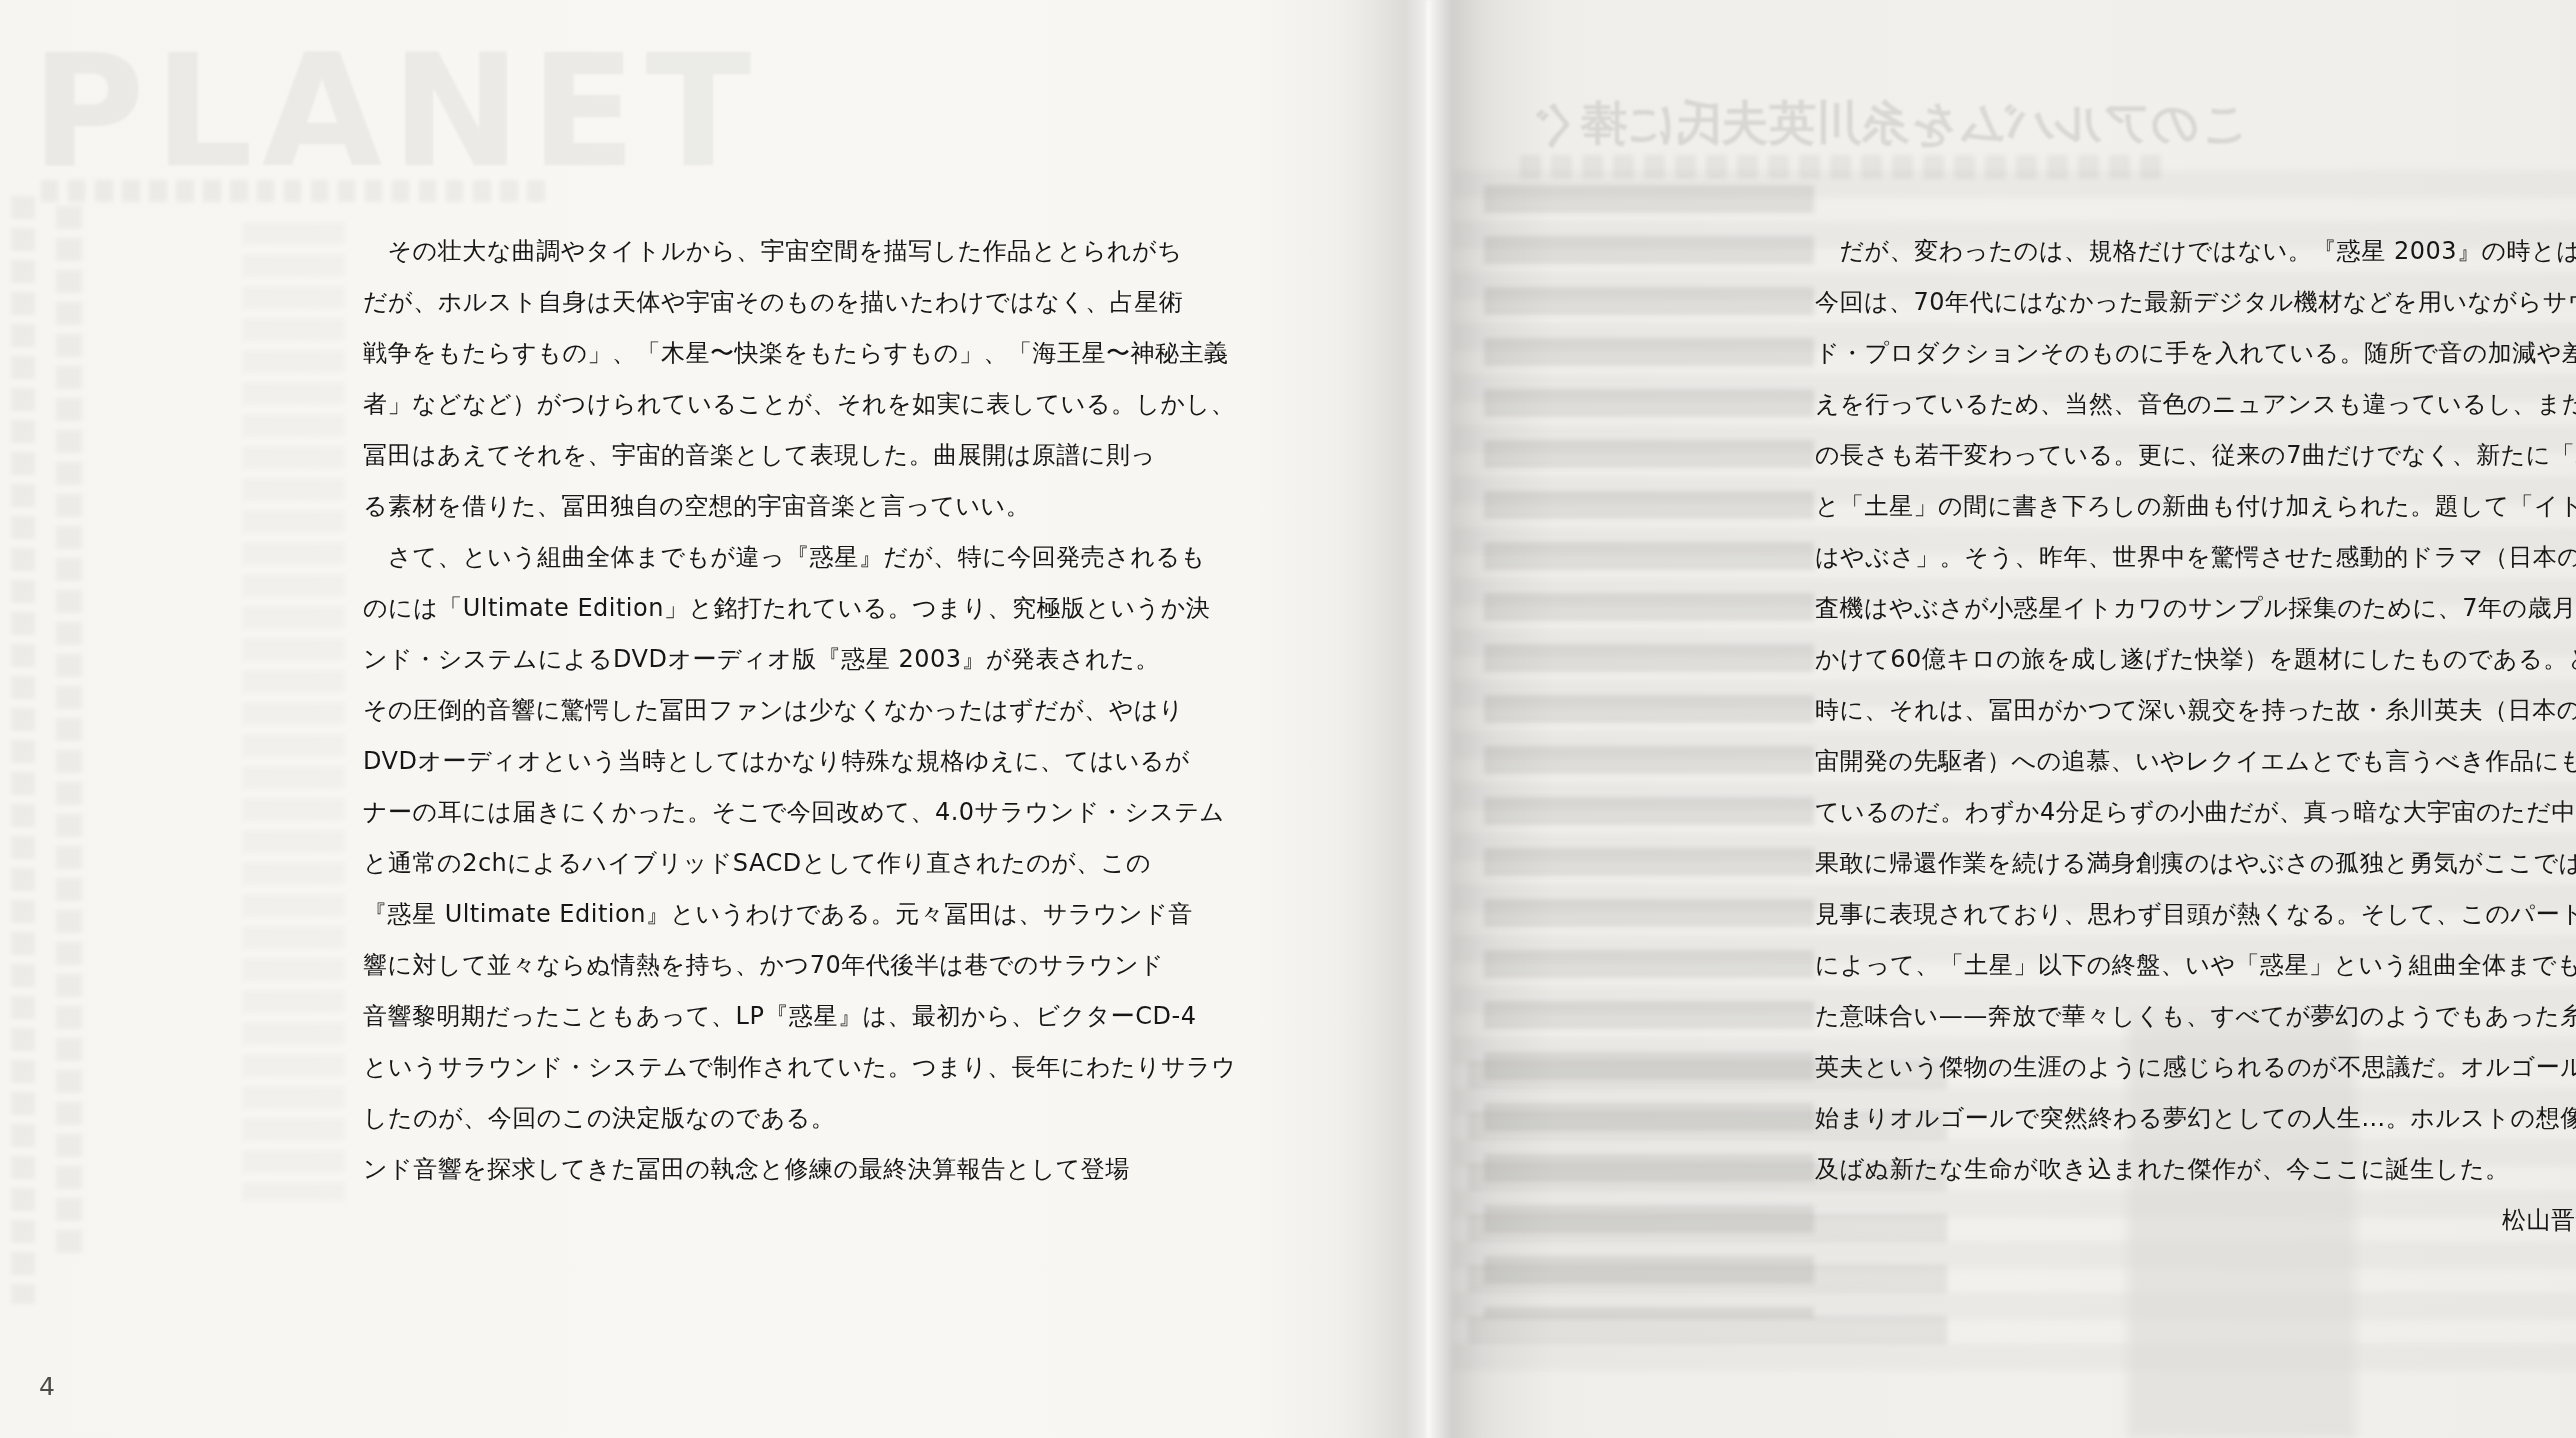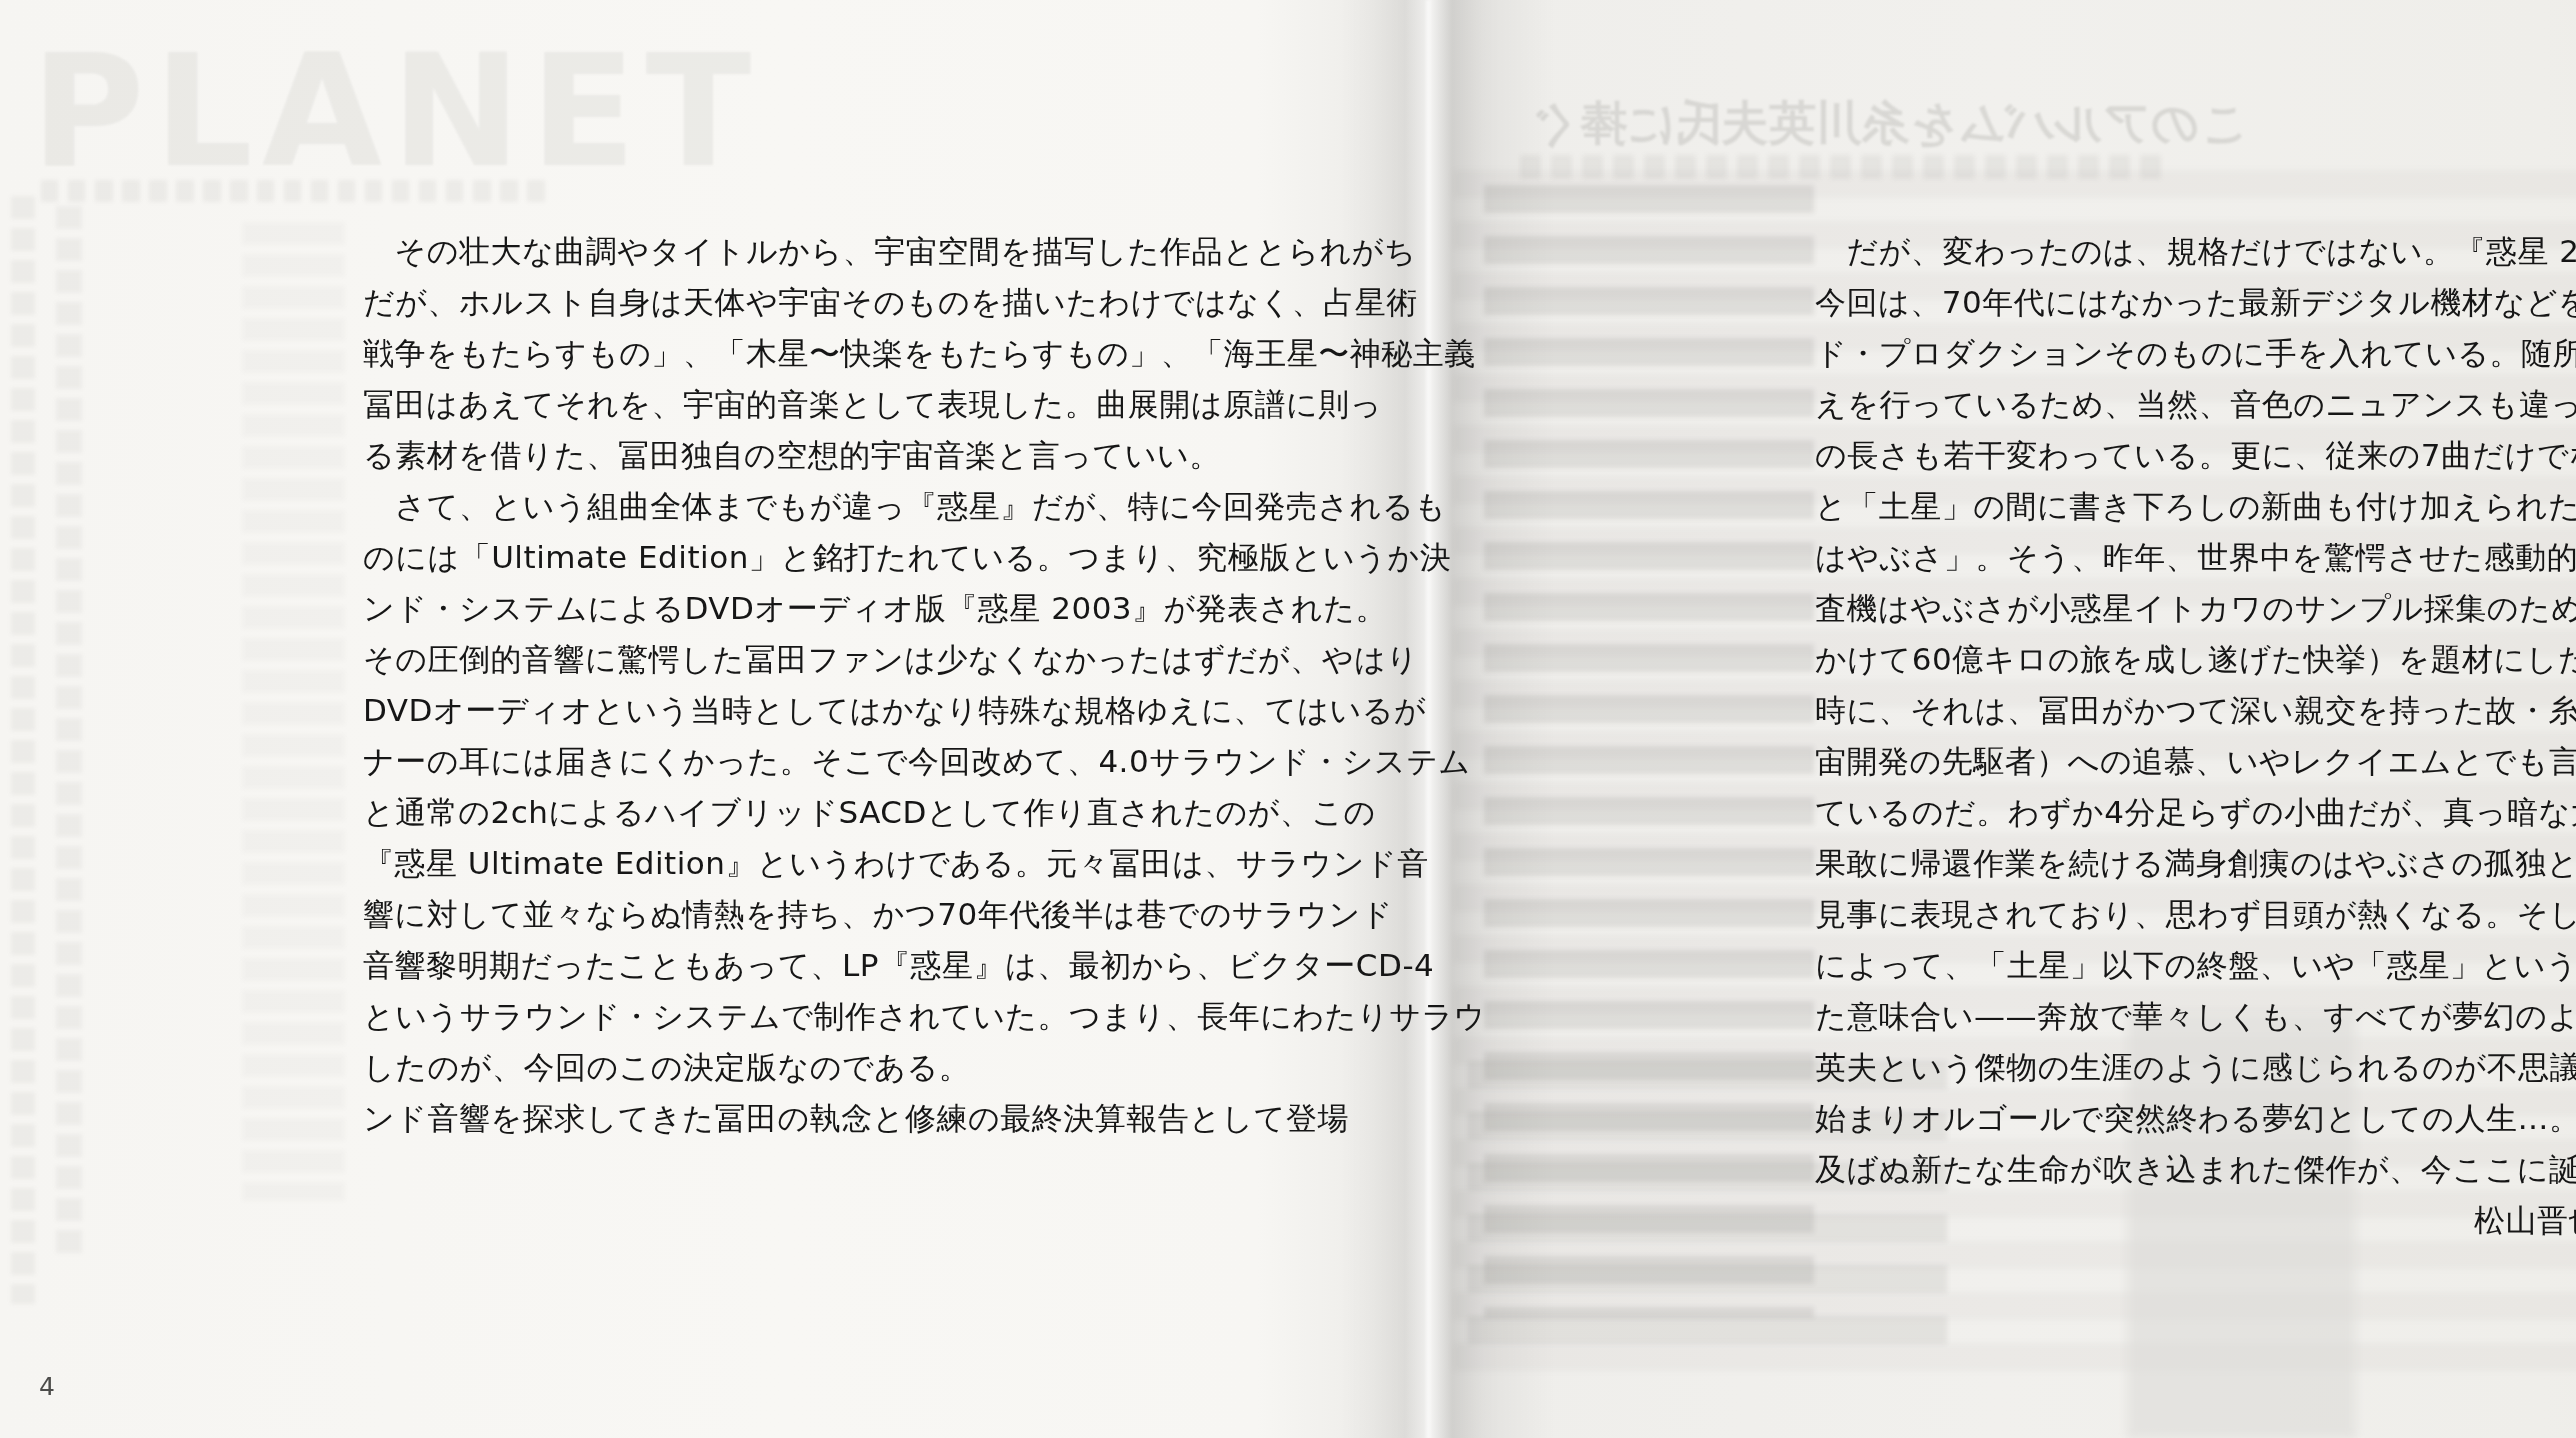--- a/index.html
+++ b/index.html
@@ -87,21 +87,21 @@
     filter:blur(2.6px);opacity:.6;
   }
   .photo-ghost{
     position:absolute;left:2127px;top:1012px;width:229px;height:427px;
     background:#dbdad7;opacity:.55;filter:blur(4.6px);
   }
   
   .textblock{
     position:absolute;
     color:#161616;
-    font-size:31px;line-height:51px;
+    font-size:24px;line-height:51px;
     letter-spacing:0.5px;
   }
   .textblock .line{
     height:51px;white-space:nowrap;overflow:visible;
   }
   .textblock-left{left:363px;top:226px;width:937px;}
   .textblock-right{left:1815px;top:226px;width:940px;}
   .signature{
     height:51px;text-align:right;padding-right:155px;white-space:nowrap;
   }
@@ -133,20 +133,21 @@
   <div class="ghost-dedication-sub"></div>
   <div class="photo-ghost"></div>
 
   <div class="crease-line"></div>
   <div class="fold-shadow"></div>
 
   <div class="textblock textblock-left">
     <div class="line">　その壮大な曲調やタイトルから、宇宙空間を描写した作品ととられがち</div>
     <div class="line">だが、ホルスト自身は天体や宇宙そのものを描いたわけではなく、占星術</div>
     <div class="line">戦争をもたらすもの」、「木星〜快楽をもたらすもの」、「海王星〜神秘主義</div>
+    <div class="line">者」などなど）がつけられていることが、それを如実に表している。しかし、</div>
     <div class="line">冨田はあえてそれを、宇宙的音楽として表現した。曲展開は原譜に則っ</div>
     <div class="line">る素材を借りた、冨田独自の空想的宇宙音楽と言っていい。</div>
     <div class="line">　さて、という組曲全体までもが違っ『惑星』だが、特に今回発売されるも</div>
     <div class="line">のには「Ultimate Edition」と銘打たれている。つまり、究極版というか決</div>
     <div class="line">ンド・システムによるDVDオーディオ版『惑星 2003』が発表された。</div>
     <div class="line">その圧倒的音響に驚愕した冨田ファンは少なくなかったはずだが、やはり</div>
     <div class="line">DVDオーディオという当時としてはかなり特殊な規格ゆえに、てはいるが</div>
     <div class="line">ナーの耳には届きにくかった。そこで今回改めて、4.0サラウンド・システム</div>
     <div class="line">と通常の2chによるハイブリッドSACDとして作り直されたのが、この</div>
     <div class="line">『惑星 Ultimate Edition』というわけである。元々冨田は、サラウンド音</div>

